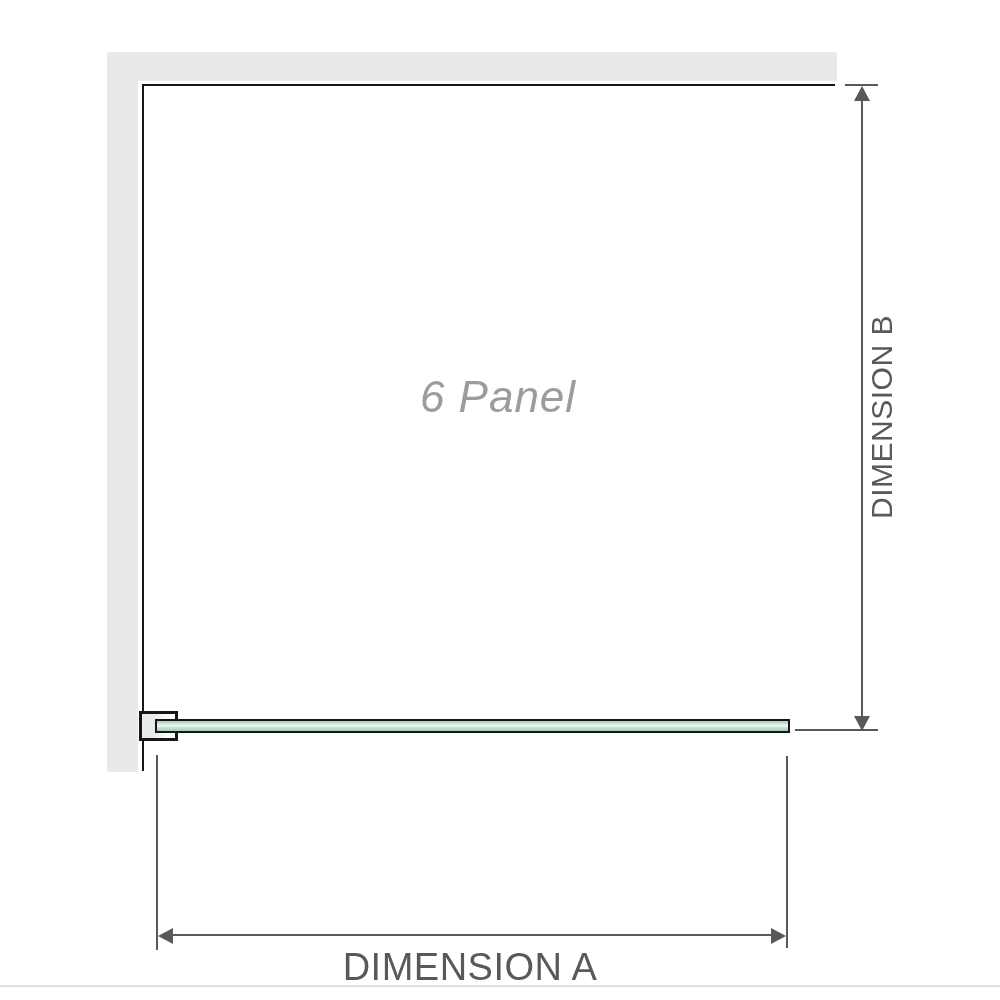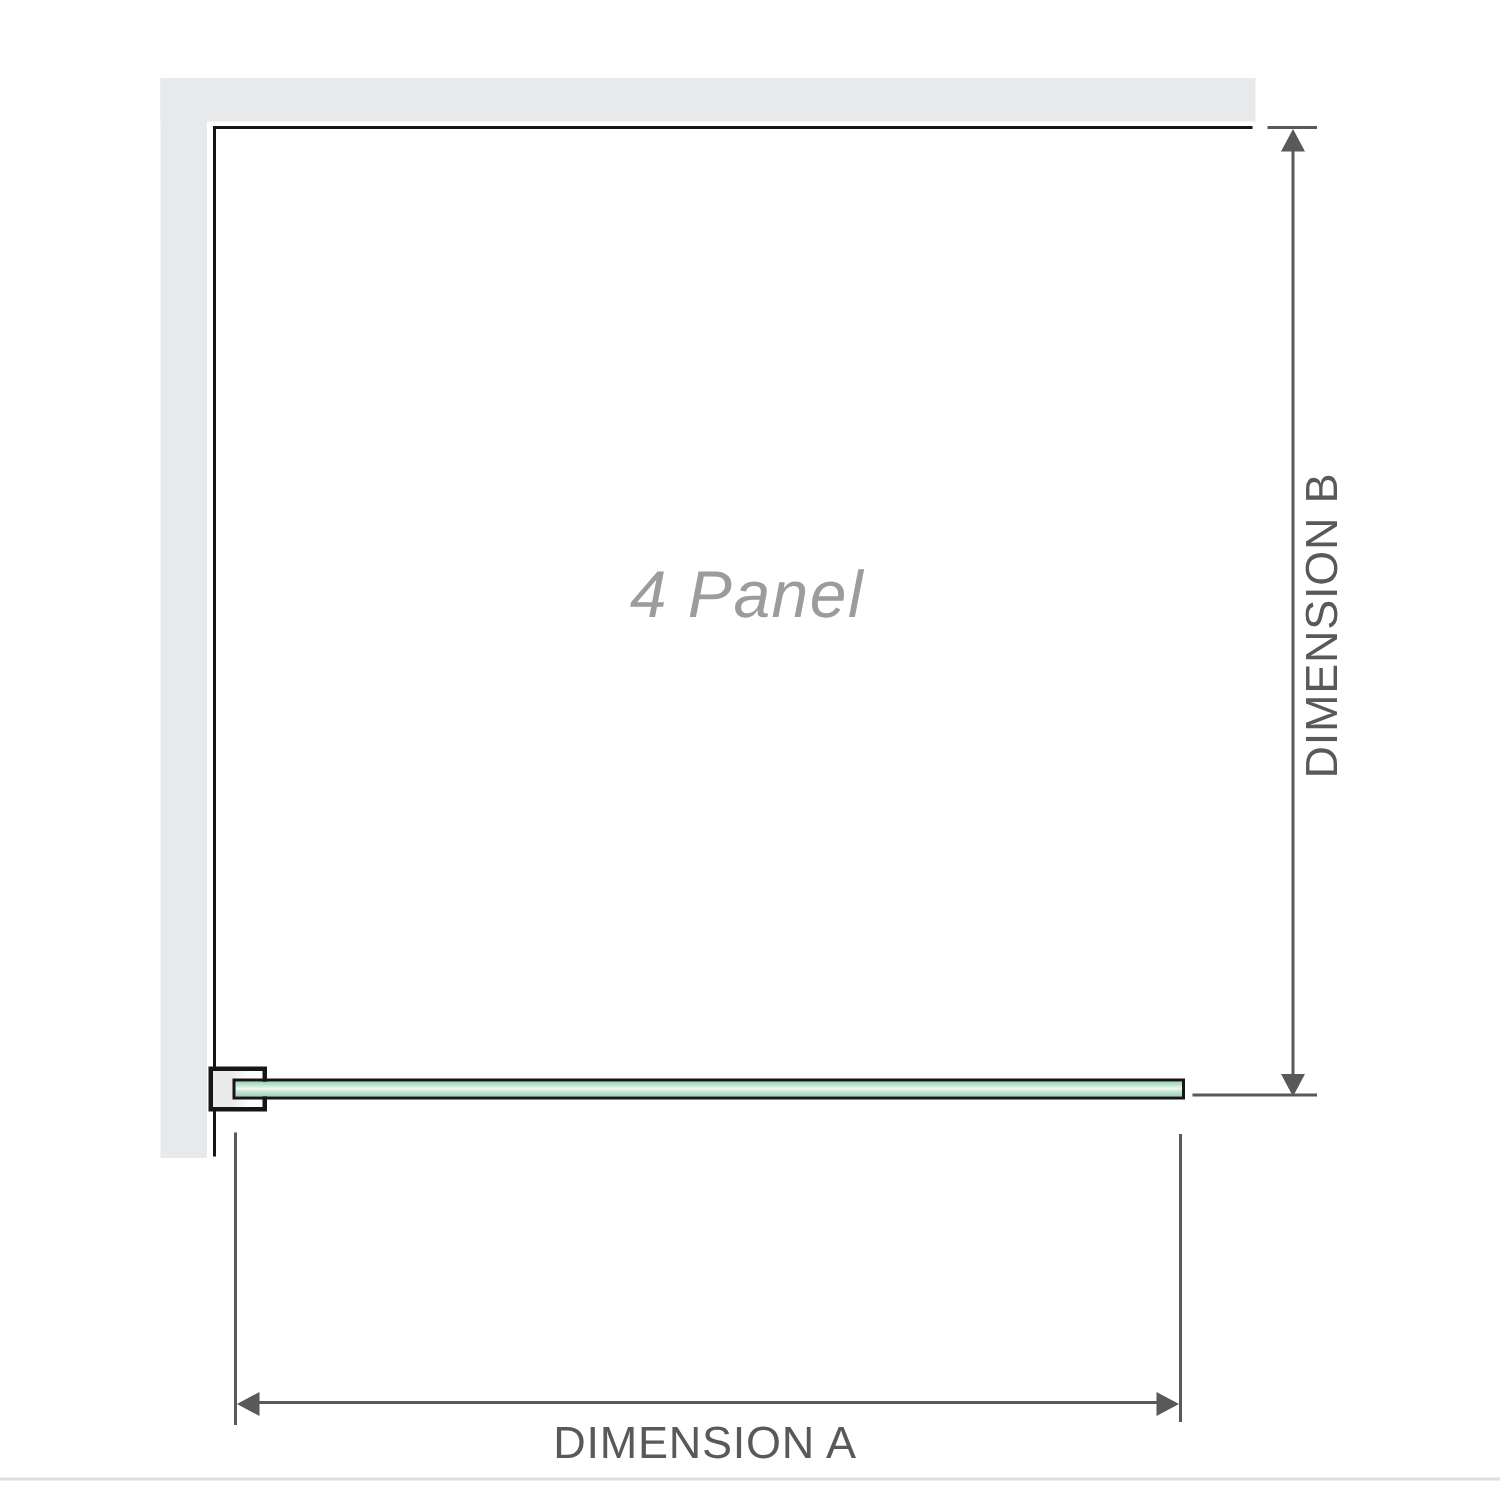--- a/index.html
+++ b/index.html
@@ -104,41 +104,41 @@
   }
   .dima-arrow-right {
     left: 771px; top: 928px;
     border-top: 8px solid transparent;
     border-bottom: 8px solid transparent;
     border-left: 15px solid var(--dimension, #58595b);
   }
   .dima-label {
     left: 470px; top: 946px;
     transform: translateX(-50%);
-    font-size: 30px;
+    font-size: 38px;
     letter-spacing: 0.5px;
     color: var(--dimension, #58595b);
     white-space: nowrap;
   }
 
   
   .bottom-rule { left: 0; top: 985px; width: 1000px; height: 2px; background: var(--bottom-rule, #dedede); }
 </style>
 </head>
 <body>
 
 <div class="stage">
 
   <div class="abs wall wall-top"></div>
   <div class="abs wall wall-left"></div>
 
   <div class="abs box-line box-top"></div>
   <div class="abs box-line box-left"></div>
 
-  <div class="abs panel-label">4 Panel</div>
+  <div class="abs panel-label">6 Panel</div>
 
   <div class="abs bracket"></div>
   <div class="abs glass"></div>
 
   <div class="abs dim-tick dimb-tick-top"></div>
   <div class="abs dim-tick dimb-tick-bottom"></div>
   <div class="abs dim-line dimb-line"></div>
   <div class="abs tri dimb-arrow-up"></div>
   <div class="abs tri dimb-arrow-down"></div>
   <div class="abs dimb-label">DIMENSION B</div>

